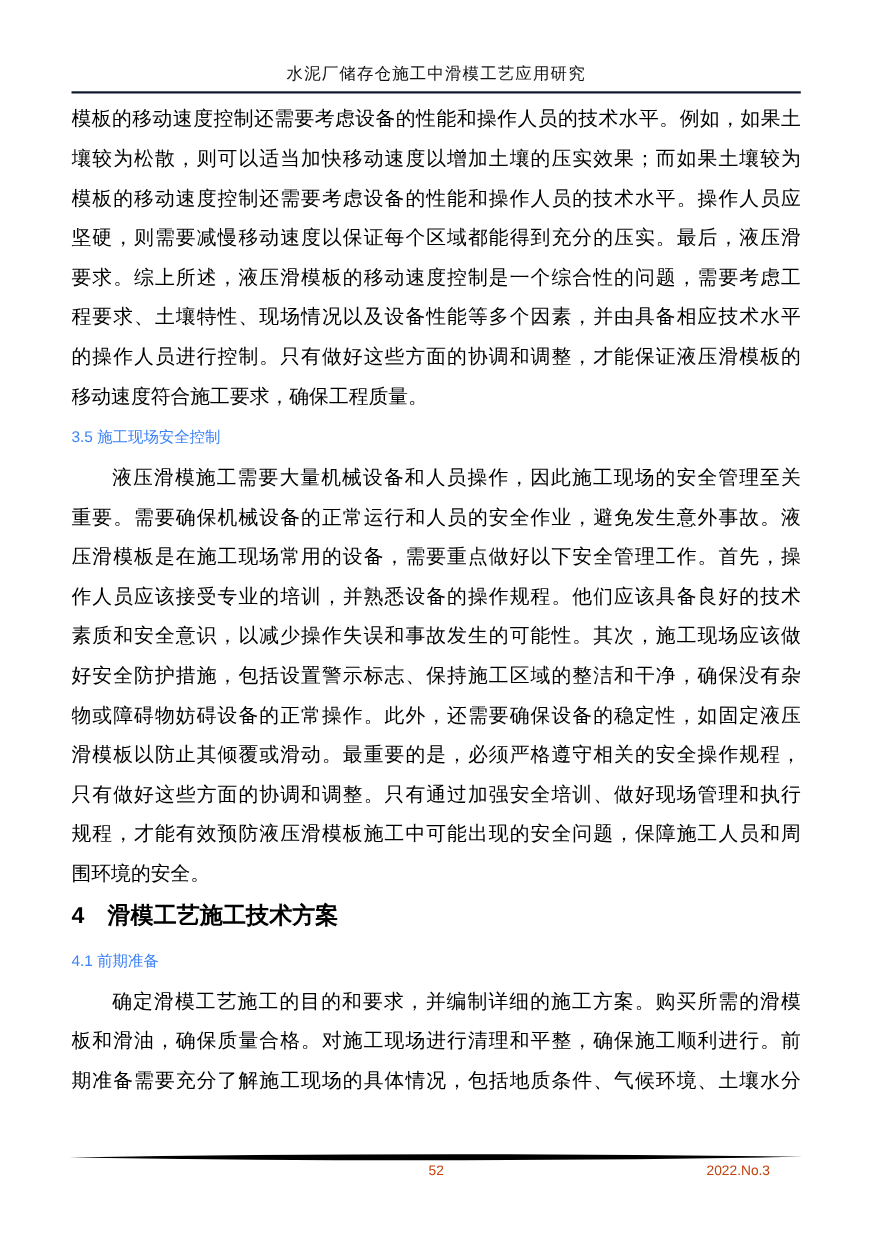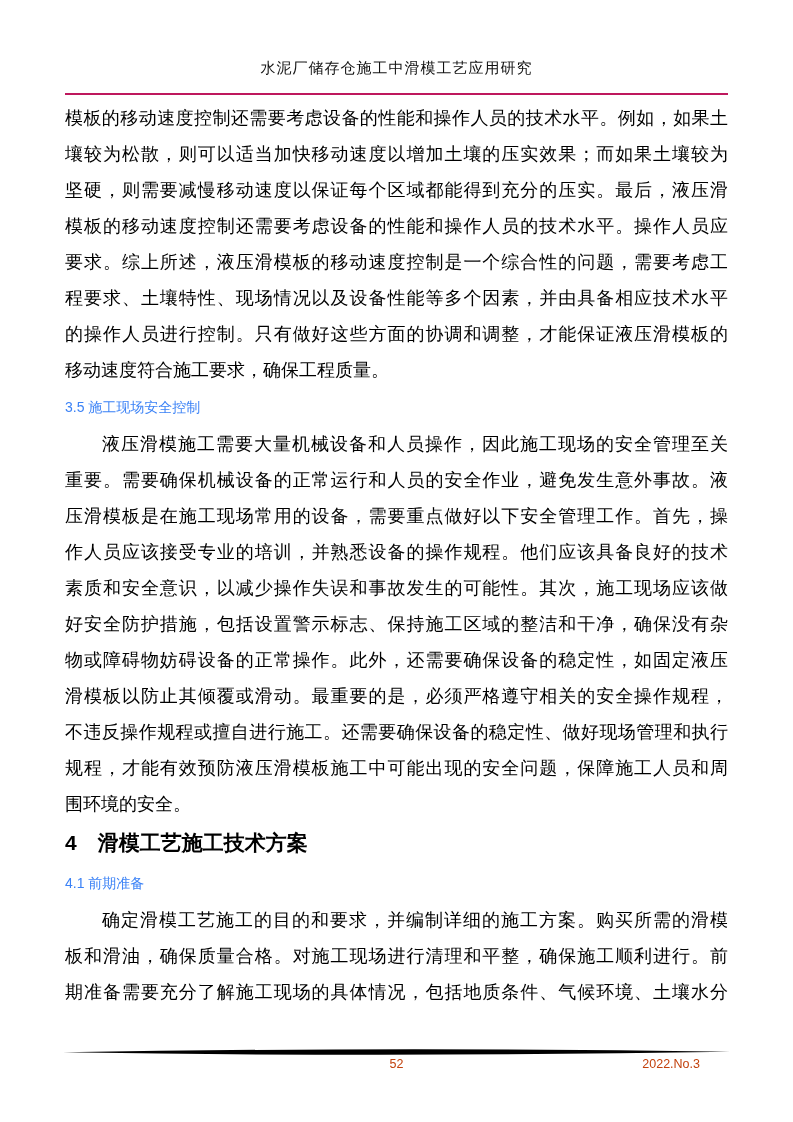--- a/index.html
+++ b/index.html
@@ -11,22 +11,22 @@
     background: #ffffff;
     color: #000000;
     font-family: "Liberation Serif", "DejaVu Serif", serif;
     box-sizing: border-box;
     padding: 0 65px;
     overflow: hidden;
   }
   
   .header {
     padding-top: 56px;
-    padding-bottom: 13px;
-    border-bottom: 2px solid #be185d;
+    padding-bottom: 3px;
+    border-bottom: 2px solid #0f172a;
   }
   .header-title {
     text-align: center;
     font-size: 15px;
     line-height: 24px;
     letter-spacing: 1px;
     color: #111;
   }
   
   .content { margin-top: 5px; }
@@ -96,38 +96,38 @@
 <div class="page">
 
   <div class="header">
     <div class="header-title">水泥厂储存仓施工中滑模工艺应用研究</div>
   </div>
 
   <div class="content">
       <div class="para">
         <div class="line">模板的移动速度控制还需要考虑设备的性能和操作人员的技术水平。例如，如果土</div>
         <div class="line">壤较为松散，则可以适当加快移动速度以增加土壤的压实效果；而如果土壤较为</div>
+        <div class="line">模板的移动速度控制还需要考虑设备的性能和操作人员的技术水平。操作人员应</div>
         <div class="line">坚硬，则需要减慢移动速度以保证每个区域都能得到充分的压实。最后，液压滑</div>
-        <div class="line">模板的移动速度控制还需要考虑设备的性能和操作人员的技术水平。操作人员应</div>
         <div class="line">要求。综上所述，液压滑模板的移动速度控制是一个综合性的问题，需要考虑工</div>
         <div class="line">程要求、土壤特性、现场情况以及设备性能等多个因素，并由具备相应技术水平</div>
         <div class="line">的操作人员进行控制。只有做好这些方面的协调和调整，才能保证液压滑模板的</div>
         <div class="line short">移动速度符合施工要求，确保工程质量。</div>
       </div>
       <div class="h2">3.5 施工现场安全控制</div>
       <div class="para">
         <div class="line indent">液压滑模施工需要大量机械设备和人员操作，因此施工现场的安全管理至关</div>
         <div class="line">重要。需要确保机械设备的正常运行和人员的安全作业，避免发生意外事故。液</div>
         <div class="line">压滑模板是在施工现场常用的设备，需要重点做好以下安全管理工作。首先，操</div>
         <div class="line">作人员应该接受专业的培训，并熟悉设备的操作规程。他们应该具备良好的技术</div>
         <div class="line">素质和安全意识，以减少操作失误和事故发生的可能性。其次，施工现场应该做</div>
         <div class="line">好安全防护措施，包括设置警示标志、保持施工区域的整洁和干净，确保没有杂</div>
         <div class="line">物或障碍物妨碍设备的正常操作。此外，还需要确保设备的稳定性，如固定液压</div>
         <div class="line">滑模板以防止其倾覆或滑动。最重要的是，必须严格遵守相关的安全操作规程，</div>
-        <div class="line">不违反操作规程或擅自进行施工。还需要确保设备的稳定性、做好现场管理和执行</div>
+        <div class="line">只有做好这些方面的协调和调整。只有通过加强安全培训、做好现场管理和执行</div>
         <div class="line">规程，才能有效预防液压滑模板施工中可能出现的安全问题，保障施工人员和周</div>
         <div class="line short">围环境的安全。</div>
       </div>
       <div class="h1">4　滑模工艺施工技术方案</div>
       <div class="h2">4.1 前期准备</div>
       <div class="para">
         <div class="line indent">确定滑模工艺施工的目的和要求，并编制详细的施工方案。购买所需的滑模</div>
         <div class="line">板和滑油，确保质量合格。对施工现场进行清理和平整，确保施工顺利进行。前</div>
         <div class="line">期准备需要充分了解施工现场的具体情况，包括地质条件、气候环境、土壤水分</div>
       </div>

